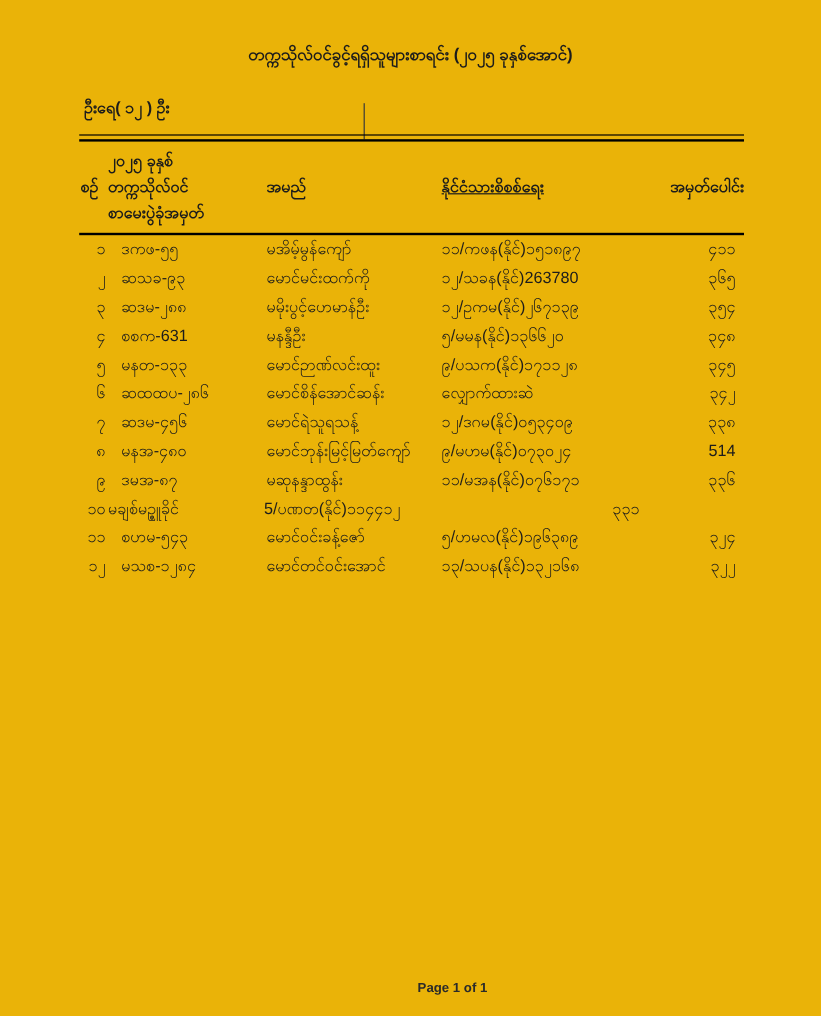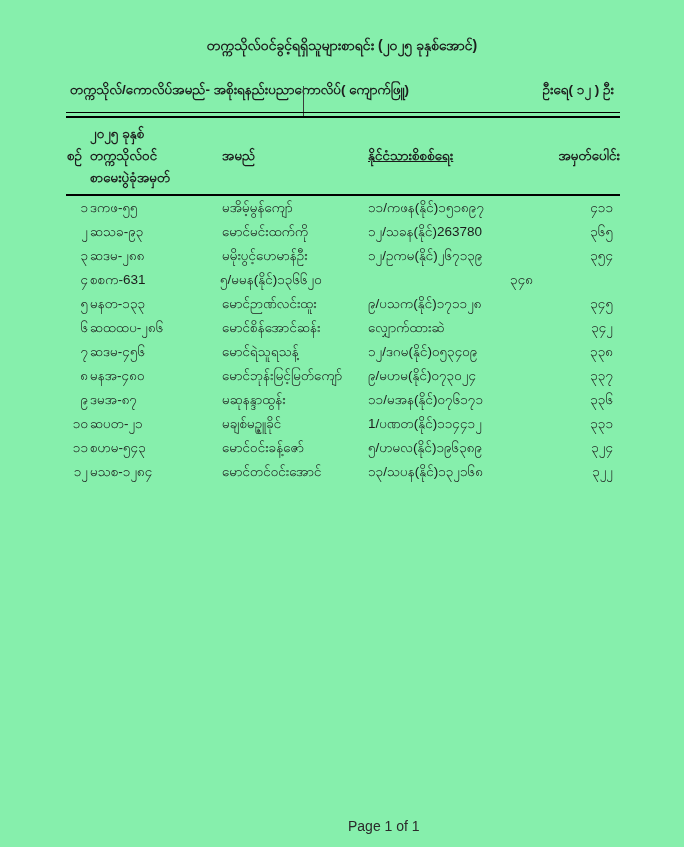--- a/index.html
+++ b/index.html
@@ -1,20 +1,20 @@
 <!DOCTYPE html>
 <html><head>
 <meta charset="utf-8">
 <style>
   html, body { margin: 0; padding: 0; background: #ffffff; }
   .page {
     position: relative;
     width: 684px;
     height: 847px;
-    background: #86efac;
+    background: #eab308;
     font-family: "Liberation Sans", sans-serif;
     color: #1c1c1c;
     overflow: hidden;
   }
   .doc-title {
     position: absolute;
     top: 34px; left: 0; width: 100%;
     text-align: center;
     font-weight: bold;
     font-size: 14px;
@@ -65,40 +65,40 @@
   .hc-total { text-align: right; padding-right: 0; }
   .tbody { }
   .trow {
     display: grid;
     grid-template-columns: 22px 132px 148px 172px 80px;
     height: 24px;
     line-height: 24px;
     align-items: center;
   }
   .c-no { text-align: right; }
-  .c-roll { padding-left: 2px; }
+  .c-roll { padding-left: 2px; margin-left: 11px; }
   .c-name { padding-left: 2px; white-space: nowrap; }
   .c-nrc { white-space: nowrap; }
   .c-total { text-align: right; padding-right: 7px; }
   .page-footer {
     position: absolute;
     left: 348px; top: 818px;
-    font-size: 14px;
+    font-size: 11px;
     color: #2a2a2a;
+    font-weight: bold;
   }
 </style>
 </head>
 <body>
 
 <div class="page">
 
   <div class="doc-title">တက္ကသိုလ်ဝင်ခွင့်ရရှိသူများစာရင်း (၂၀၂၅ ခုနှစ်အောင်)</div>
 
   <div class="subheader">
-    <span>တက္ကသိုလ်/ကောလိပ်အမည်- အစိုးရနည်းပညာကောလိပ်( ကျောက်ဖြူ)</span>
     <span>ဦးရေ( ၁၂ ) ဦး</span>
   </div>
 
   <div class="vert-divider"></div>
   <div class="top-rule"></div>
 
   <div class="results-table">
     <div class="thead">
       <div class="hc hc-no">စဉ်</div>
       <div class="hc hc-roll">
@@ -133,20 +133,21 @@
     <div class="c-no">၃</div>
     <div class="c-roll">ဆဒမ-၂၈၈</div>
     <div class="c-name">မမိုးပွင့်ဟေမာန်ဦး</div>
     <div class="c-nrc">၁၂/ဥကမ(နိုင်)၂၆၇၁၃၉</div>
     <div class="c-total">၃၅၄</div>
   </div>
 
   <div class="trow">
     <div class="c-no">၄</div>
     <div class="c-roll">စစက-631</div>
+    <div class="c-name">မနန္ဒီဦး</div>
     <div class="c-nrc">၅/မမန(နိုင်)၁၃၆၆၂၀</div>
     <div class="c-total">၃၄၈</div>
   </div>
 
   <div class="trow">
     <div class="c-no">၅</div>
     <div class="c-roll">မနတ-၁၃၃</div>
     <div class="c-name">မောင်ဉာဏ်လင်းထူး</div>
     <div class="c-nrc">၉/ပသက(နိုင်)၁၇၁၁၂၈</div>
     <div class="c-total">၃၄၅</div>
@@ -166,36 +167,35 @@
     <div class="c-name">မောင်ရဲသူရသန့်</div>
     <div class="c-nrc">၁၂/ဒဂမ(နိုင်)၀၅၃၄၀၉</div>
     <div class="c-total">၃၃၈</div>
   </div>
 
   <div class="trow">
     <div class="c-no">၈</div>
     <div class="c-roll">မနအ-၄၈၀</div>
     <div class="c-name">မောင်ဘုန်းမြင့်မြတ်ကျော်</div>
     <div class="c-nrc">၉/မဟမ(နိုင်)၀၇၃၀၂၄</div>
-    <div class="c-total">၃၃၇</div>
+    <div class="c-total">514</div>
   </div>
 
   <div class="trow">
     <div class="c-no">၉</div>
     <div class="c-roll">ဒမအ-၈၇</div>
     <div class="c-name">မဆုနန္ဒာထွန်း</div>
     <div class="c-nrc">၁၁/မအန(နိုင်)၀၇၆၁၇၁</div>
     <div class="c-total">၃၃၆</div>
   </div>
 
   <div class="trow">
     <div class="c-no">၁၀</div>
-    <div class="c-roll">ဆပတ-၂၁</div>
     <div class="c-name">မချစ်မဥ္ဇူခိုင်</div>
-    <div class="c-nrc">1/ပဏတ(နိုင်)၁၁၄၄၁၂</div>
+    <div class="c-nrc">5/ပဏတ(နိုင်)၁၁၄၄၁၂</div>
     <div class="c-total">၃၃၁</div>
   </div>
 
   <div class="trow">
     <div class="c-no">၁၁</div>
     <div class="c-roll">စဟမ-၅၄၃</div>
     <div class="c-name">မောင်ဝင်းခန့်ဇော်</div>
     <div class="c-nrc">၅/ဟမလ(နိုင်)၁၉၆၃၈၉</div>
     <div class="c-total">၃၂၄</div>
   </div>

